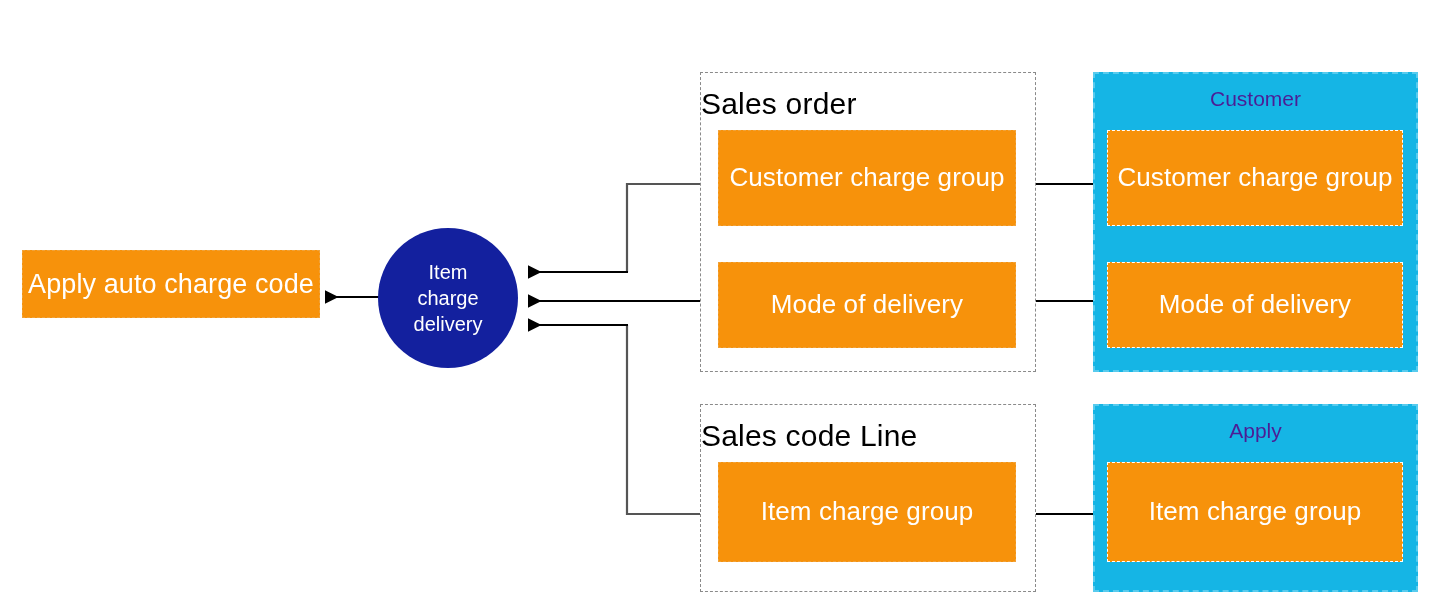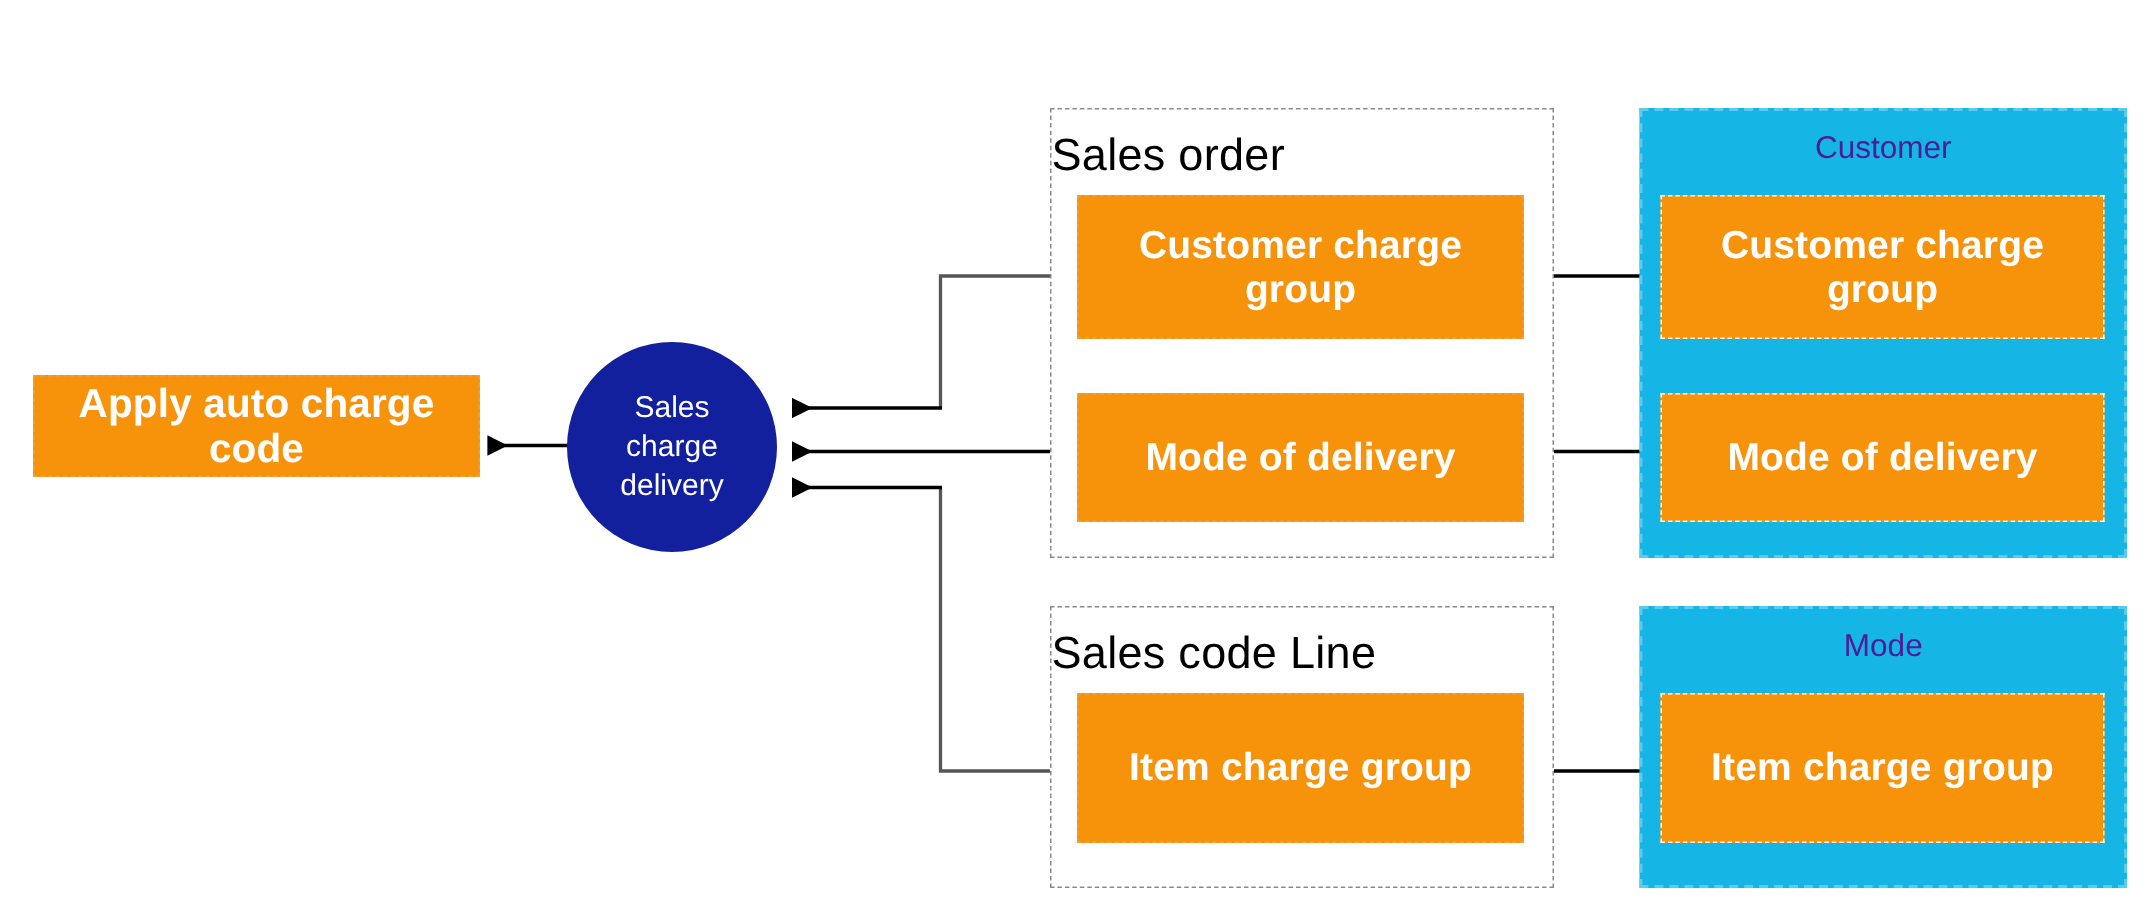--- a/index.html
+++ b/index.html
@@ -23,21 +23,21 @@
 
   
   .orange-box {
     background: #F7920B;
     color: #ffffff;
     display: flex;
     align-items: center;
     justify-content: center;
     text-align: center;
     line-height: 1.12;
-    font-weight: 700;
+    font-weight: 400;
     letter-spacing: 0.1px;
     border: 1px dashed #F0A23A;
   }
 
   
   .cyan-box {
     background: #15B5E5;
     border: 2px dashed #58CBEE;
   }
   .cyan-title {
@@ -114,21 +114,21 @@
 
     <path class="wire" d="M 1107 514 L 1022 514" marker-end="url(#ah)"></path>
   </svg>
 
   <div class="abs orange-box" style="left:22px; top:250px; width:298px; height:68px; font-size:27px;">
     <span>Apply auto charge code</span>
   </div>
 
   <div class="abs navy-circle" style="left:378px; top:228px; width:140px; height:140px;">
     <span>
-      <span>Sales</span><br>
+      <span>Item</span><br>
       <span>charge</span><br>
       <span>delivery</span>
     </span>
   </div>
 
   <div class="abs dash-box" style="left:700px; top:72px; width:336px; height:300px;">
     <div class="dash-title" style="top:14px;">Sales order</div>
   </div>
   <div class="abs orange-box" style="left:718px; top:130px; width:298px; height:96px; font-size:26px;">
     <span>Customer charge group</span>
@@ -148,19 +148,19 @@
   </div>
 
   <div class="abs dash-box" style="left:700px; top:404px; width:336px; height:188px;">
     <div class="dash-title" style="top:14px;">Sales code Line</div>
   </div>
   <div class="abs orange-box" style="left:718px; top:462px; width:298px; height:100px; font-size:26px;">
     <span>Item charge group</span>
   </div>
 
   <div class="abs cyan-box" style="left:1093px; top:404px; width:325px; height:188px;">
-    <div class="cyan-title" style="top:13px;">Mode</div>
+    <div class="cyan-title" style="top:13px;">Apply</div>
   </div>
   <div class="abs orange-box" style="left:1107px; top:462px; width:296px; height:100px; font-size:26px; border-style:dashed; border-color:#ffffff;">
     <span>Item charge group</span>
   </div>
 
 </div>
 
 </body></html>

